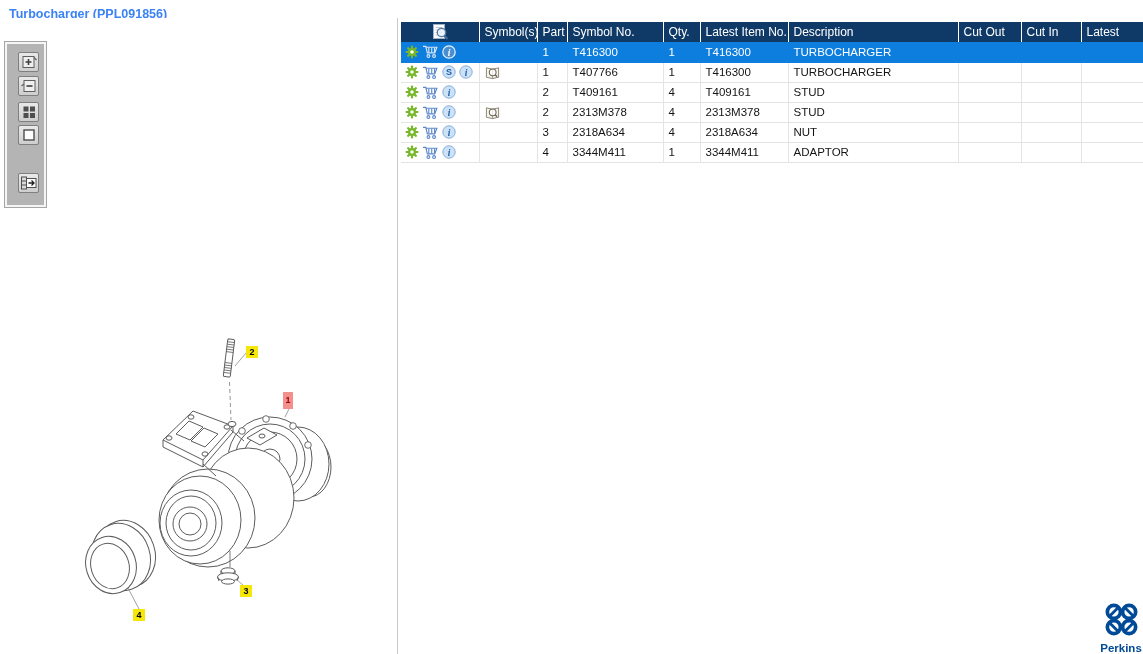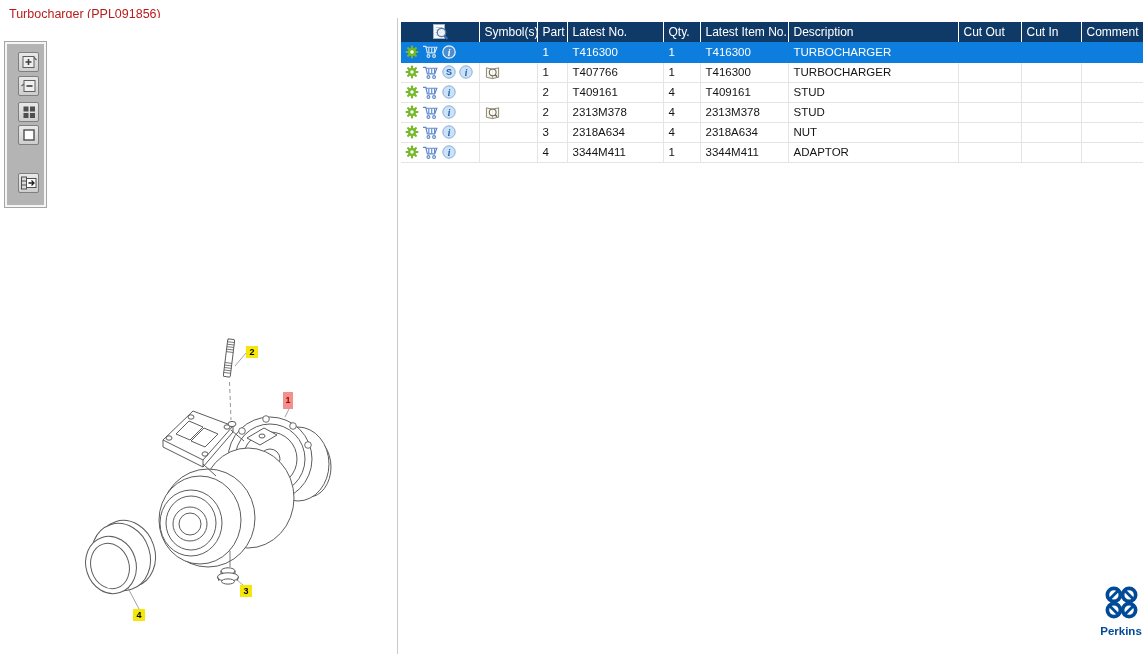--- a/index.html
+++ b/index.html
@@ -1,20 +1,20 @@
 <!DOCTYPE html>
 <html><head>
 <meta charset="utf-8">
 <style>
   * { margin:0; padding:0; box-sizing:border-box; }
   html,body { width:1143px; height:654px; background:#fff; overflow:hidden;
               font-family:"Liberation Sans","DejaVu Sans",sans-serif; }
   .app { position:relative; width:1143px; height:654px; }
 
-  .page-title { position:absolute; left:9px; top:7px; font-size:12.5px; font-weight:normal; color:#b91c1c; }
+  .page-title { position:absolute; left:9px; top:7px; font-size:12.5px; font-weight:bold; color:#3b82f6; }
 
   
   .diagram-panel { position:absolute; left:0; top:18px; width:397px; height:636px; background:#fff; }
   .v-divider { position:absolute; left:397px; top:18px; width:1px; height:636px; background:#c9c9c9; }
 
   .toolbar { position:absolute; left:5px; top:24px; width:41px; height:165px;
              background:#b4b4b4; border:2px solid #f5f5f5; box-shadow:0 0 0 1px #a5a5a5; }
   .tbtn { position:absolute; left:11px; width:21px; height:20px;
           background:linear-gradient(#e9e9e9,#cecece); border:1px solid #7f7f7f; border-radius:2px;
           display:flex; align-items:center; justify-content:center; }
@@ -37,21 +37,21 @@
                     border-left:1px solid #e4e4e4; border-bottom:1px solid #e4e4e4;
                     white-space:nowrap; overflow:hidden; background:#fff; }
   .parts-table td:first-child { border-left:none; padding:0 2px; }
   .parts-table tr.selected td { background:#0d7dde; color:#fff; border-color:#0d7dde; }
   .cell-icons { display:flex; align-items:center; gap:3px; padding-left:2px; }
   .cell-icons svg { display:block; }
   .sym-wrap { display:flex; align-items:center; }
   .th-iconwrap { display:flex; justify-content:center; }
 
   
-  .brand { position:absolute; left:1099px; top:584px; width:44px; text-align:center; }
+  .brand { position:absolute; left:1099px; top:601px; width:44px; text-align:center; }
   .brand-name { font-size:11.5px; font-weight:bold; color:#004a97; letter-spacing:0px; margin-top:0px; }
 </style>
 </head>
 <body>
 
 <svg width="0" height="0" style="position:absolute">
   <defs>
     <symbol id="sym-gear" viewBox="0 0 16 16">
       <g fill="#76b82a">
         <rect x="6.8" y="0.6" width="2.4" height="14.8" rx="0.8"></rect>
@@ -237,27 +237,27 @@
       <tr>
         <th>
           <span class="th-iconwrap">
               <svg width="18" height="19">
                 <use href="#sym-docsearch"></use>
               </svg>
             </span>
         </th>
         <th>Symbol(s)</th>
         <th>Part</th>
-        <th>Latest No.</th>
+        <th>Symbol No.</th>
         <th>Qty.</th>
         <th>Latest Item No.</th>
         <th>Description</th>
         <th>Cut Out</th>
         <th>Cut In</th>
-        <th>Comment</th>
+        <th>Latest</th>
       </tr>
     </thead>
     <tbody>
       <tr class="selected">
         <td>
             <span class="cell-icons">
           <svg width="14" height="14" viewBox="0 0 16 16">
                 <use href="#sym-gear"></use>
               </svg>
           <svg width="17" height="15" viewBox="0 0 18 16" style="color:#dde8f6">

